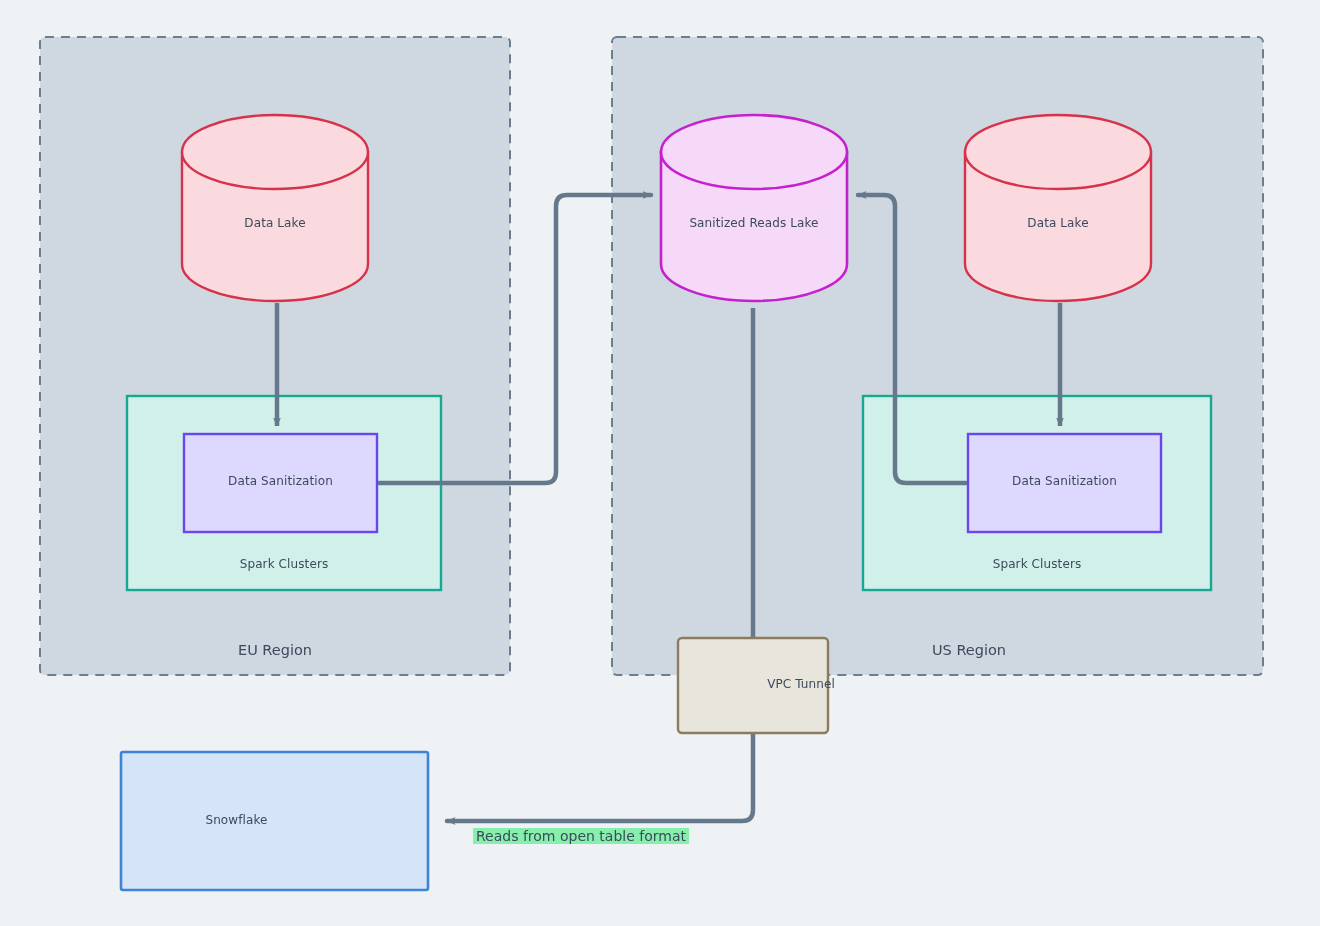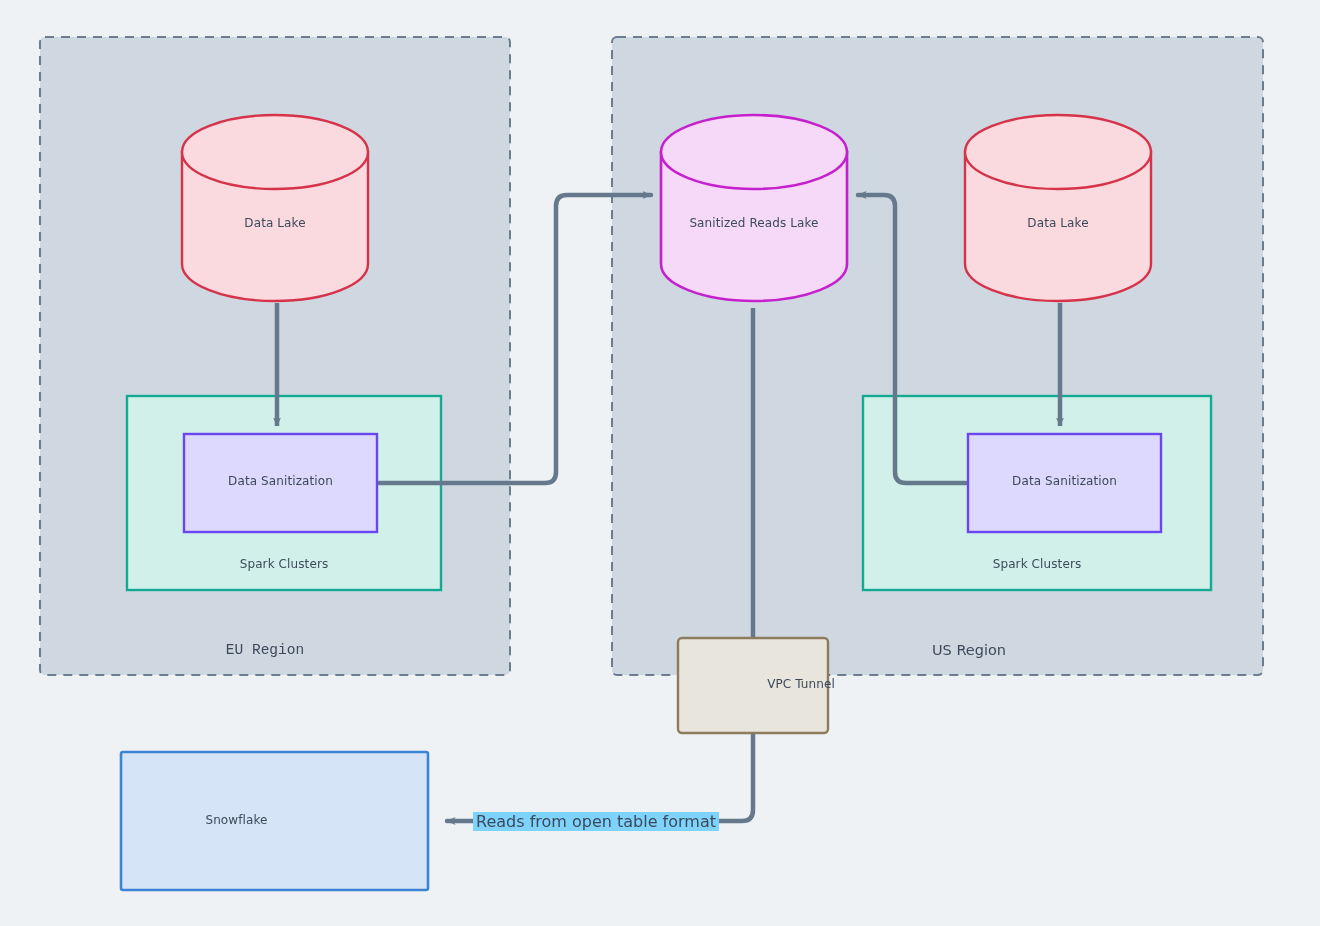--- a/index.html
+++ b/index.html
@@ -33,24 +33,25 @@
   .region-label {
     position: absolute;
     color: #3d4a5c;
     font-size: 14.5px;
     white-space: nowrap;
     text-align: center;
   }
   .edge-label {
     position: absolute;
     color: #3d4a5c;
-    font-size: 16px;
+    font-size: 14px;
     white-space: nowrap;
-    background: #7dd3fc;
+    background: #86efac;
     padding: 0 3px;
+    margin-top: 16px;
   }
 </style>
 </head>
 <body>
 
 <div id="canvas">
 
   <svg id="svg-layer" viewBox="0 0 1320 926" xmlns="http://www.w3.org/2000/svg">
     <defs>
       <marker id="arrowend" markerWidth="10" markerHeight="10" refX="8.5" refY="4" orient="auto" markerUnits="userSpaceOnUse">
@@ -113,19 +114,19 @@
   <div class="node-label" style="left:968px; top:474px; width:193px;">Data Sanitization</div>
 
   <div class="node-label" style="left:127px; top:557px; width:314px;">Spark Clusters</div>
 
   <div class="node-label" style="left:863px; top:557px; width:348px;">Spark Clusters</div>
 
   <div class="node-label" style="left:678px; top:677px; width:150px;margin-left:48px;">VPC Tunnel</div>
 
   <div class="node-label" style="left:113px; top:813px; width:247px;">Snowflake</div>
 
-  <div class="region-label" style="left:30px; top:642px; width:470px;font-family:Liberation Mono, monospace;">EU Region</div>
+  <div class="region-label" style="left:40px; top:642px; width:470px;">EU Region</div>
 
   <div class="region-label" style="left:612px; top:642px; width:714px;">US Region</div>
 
   <div class="edge-label" style="left:473px; top:812px;">Reads from open table format</div>
 
 </div>
 
 </body></html>

